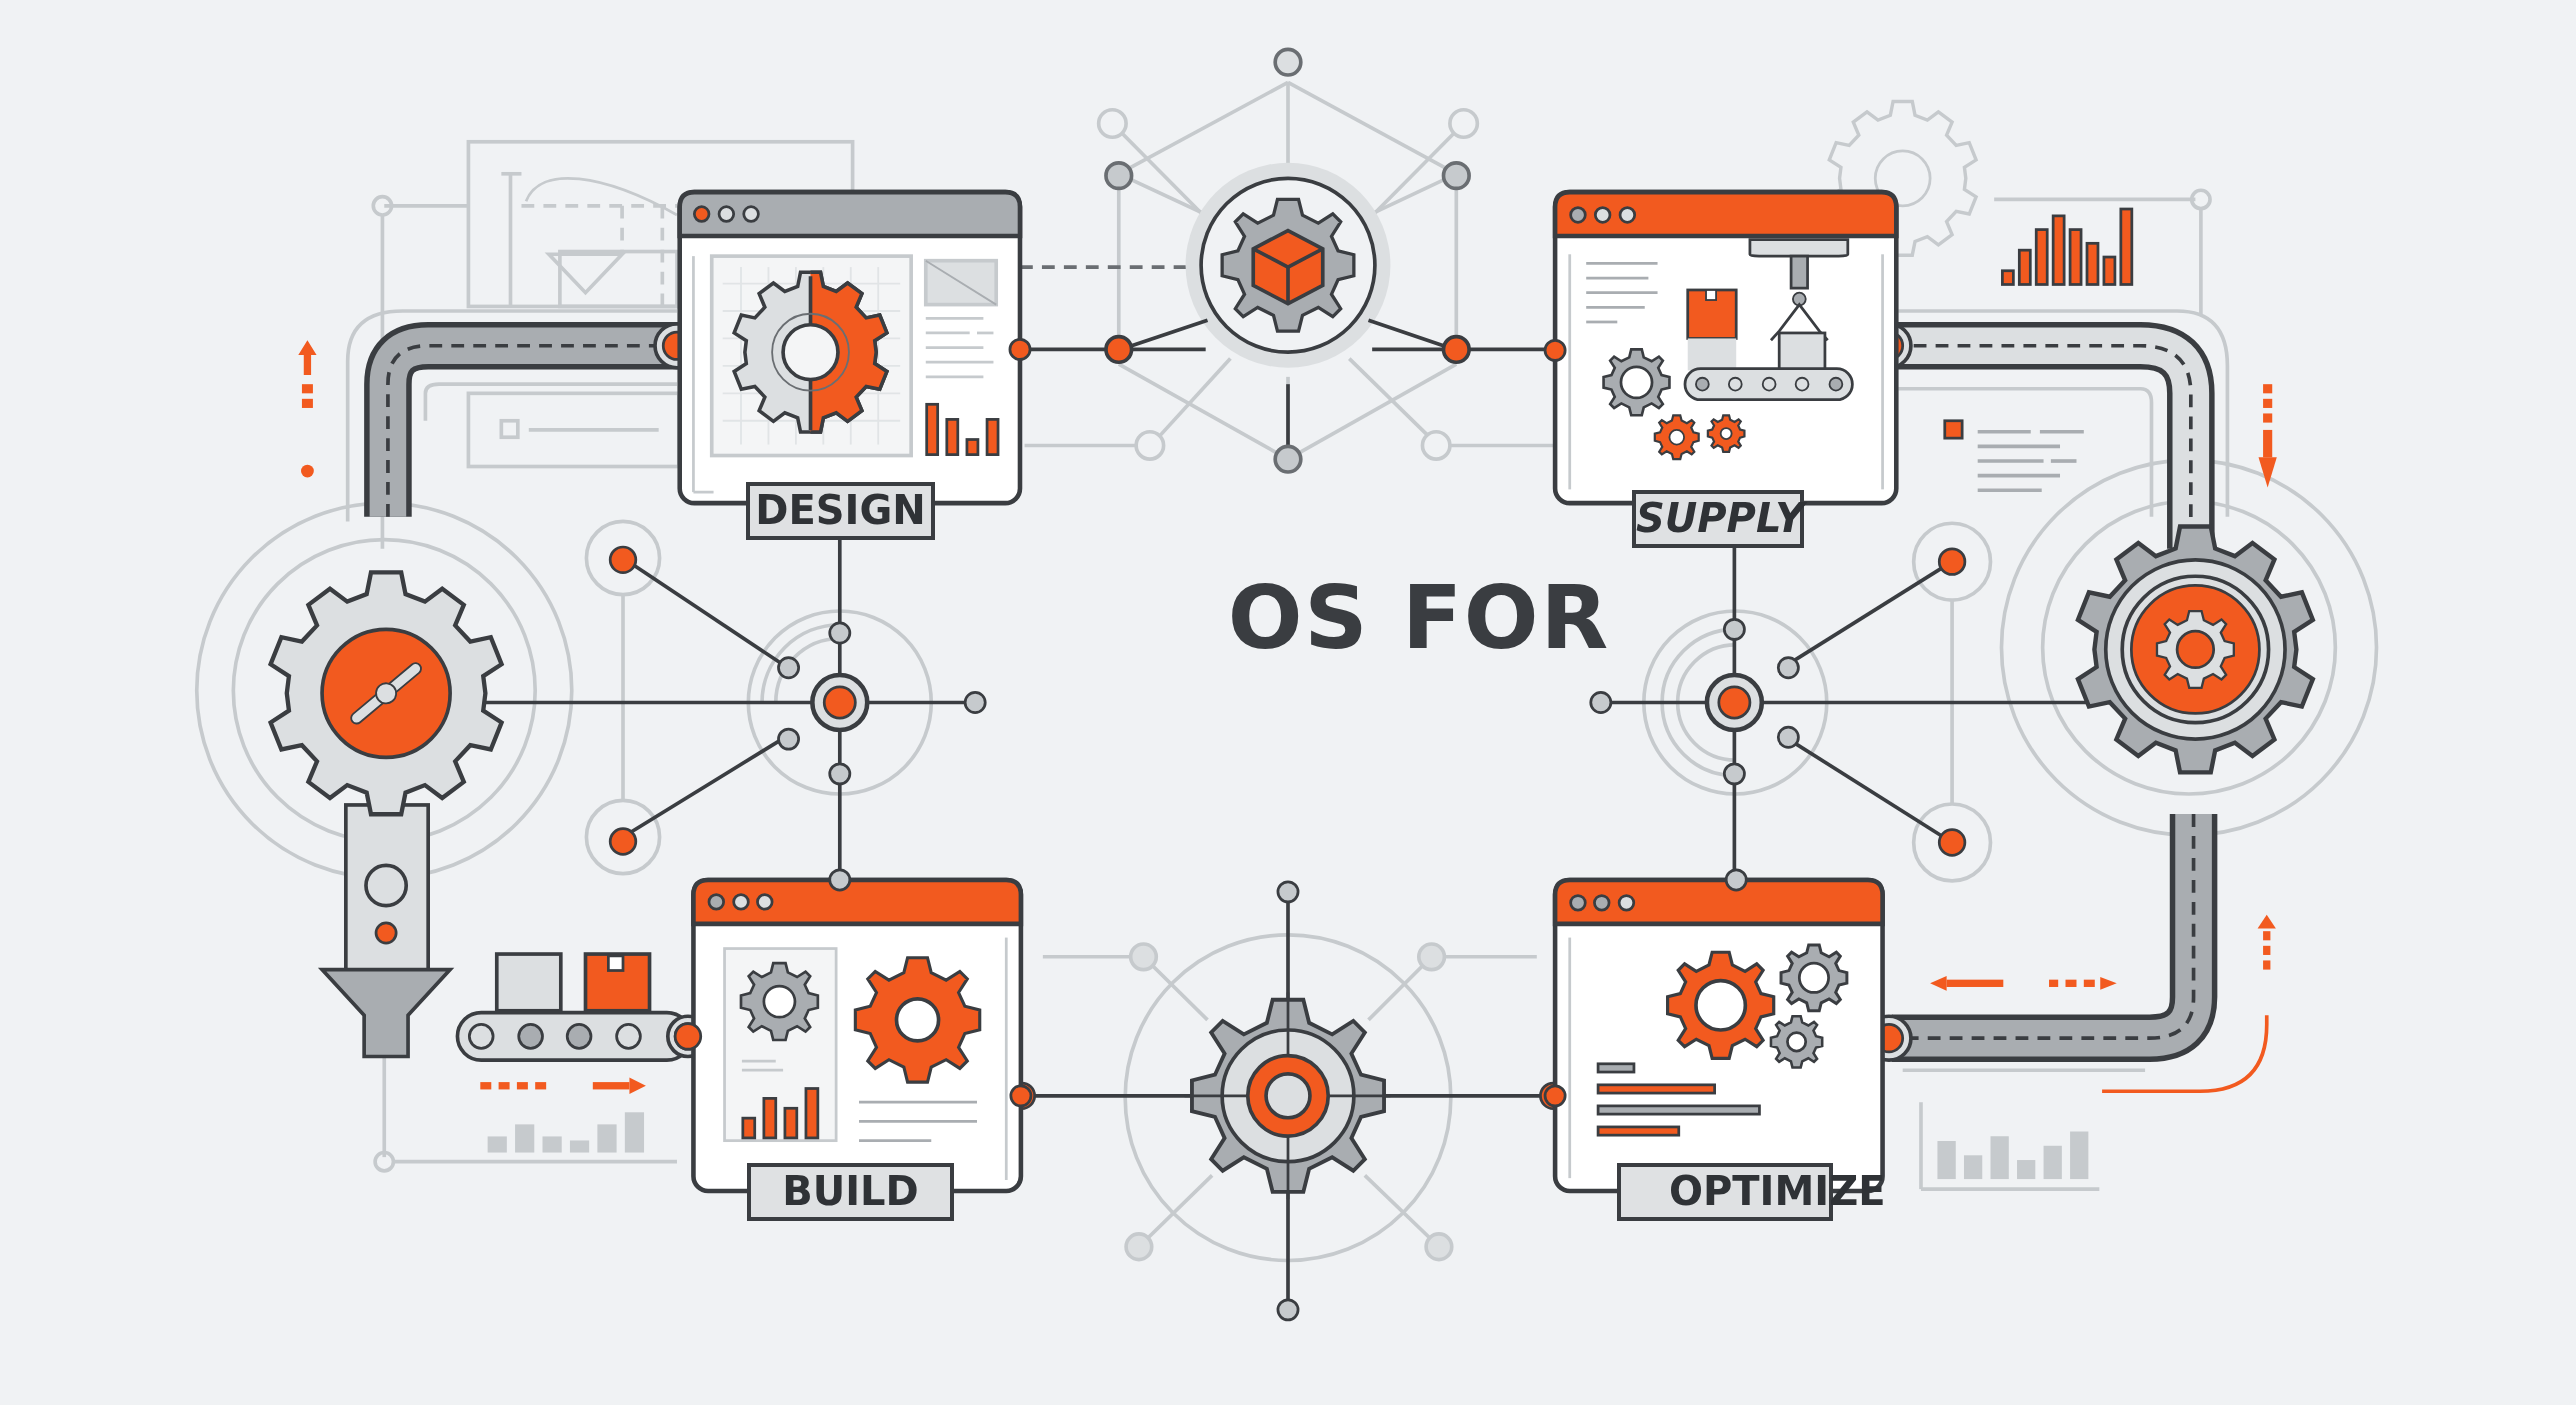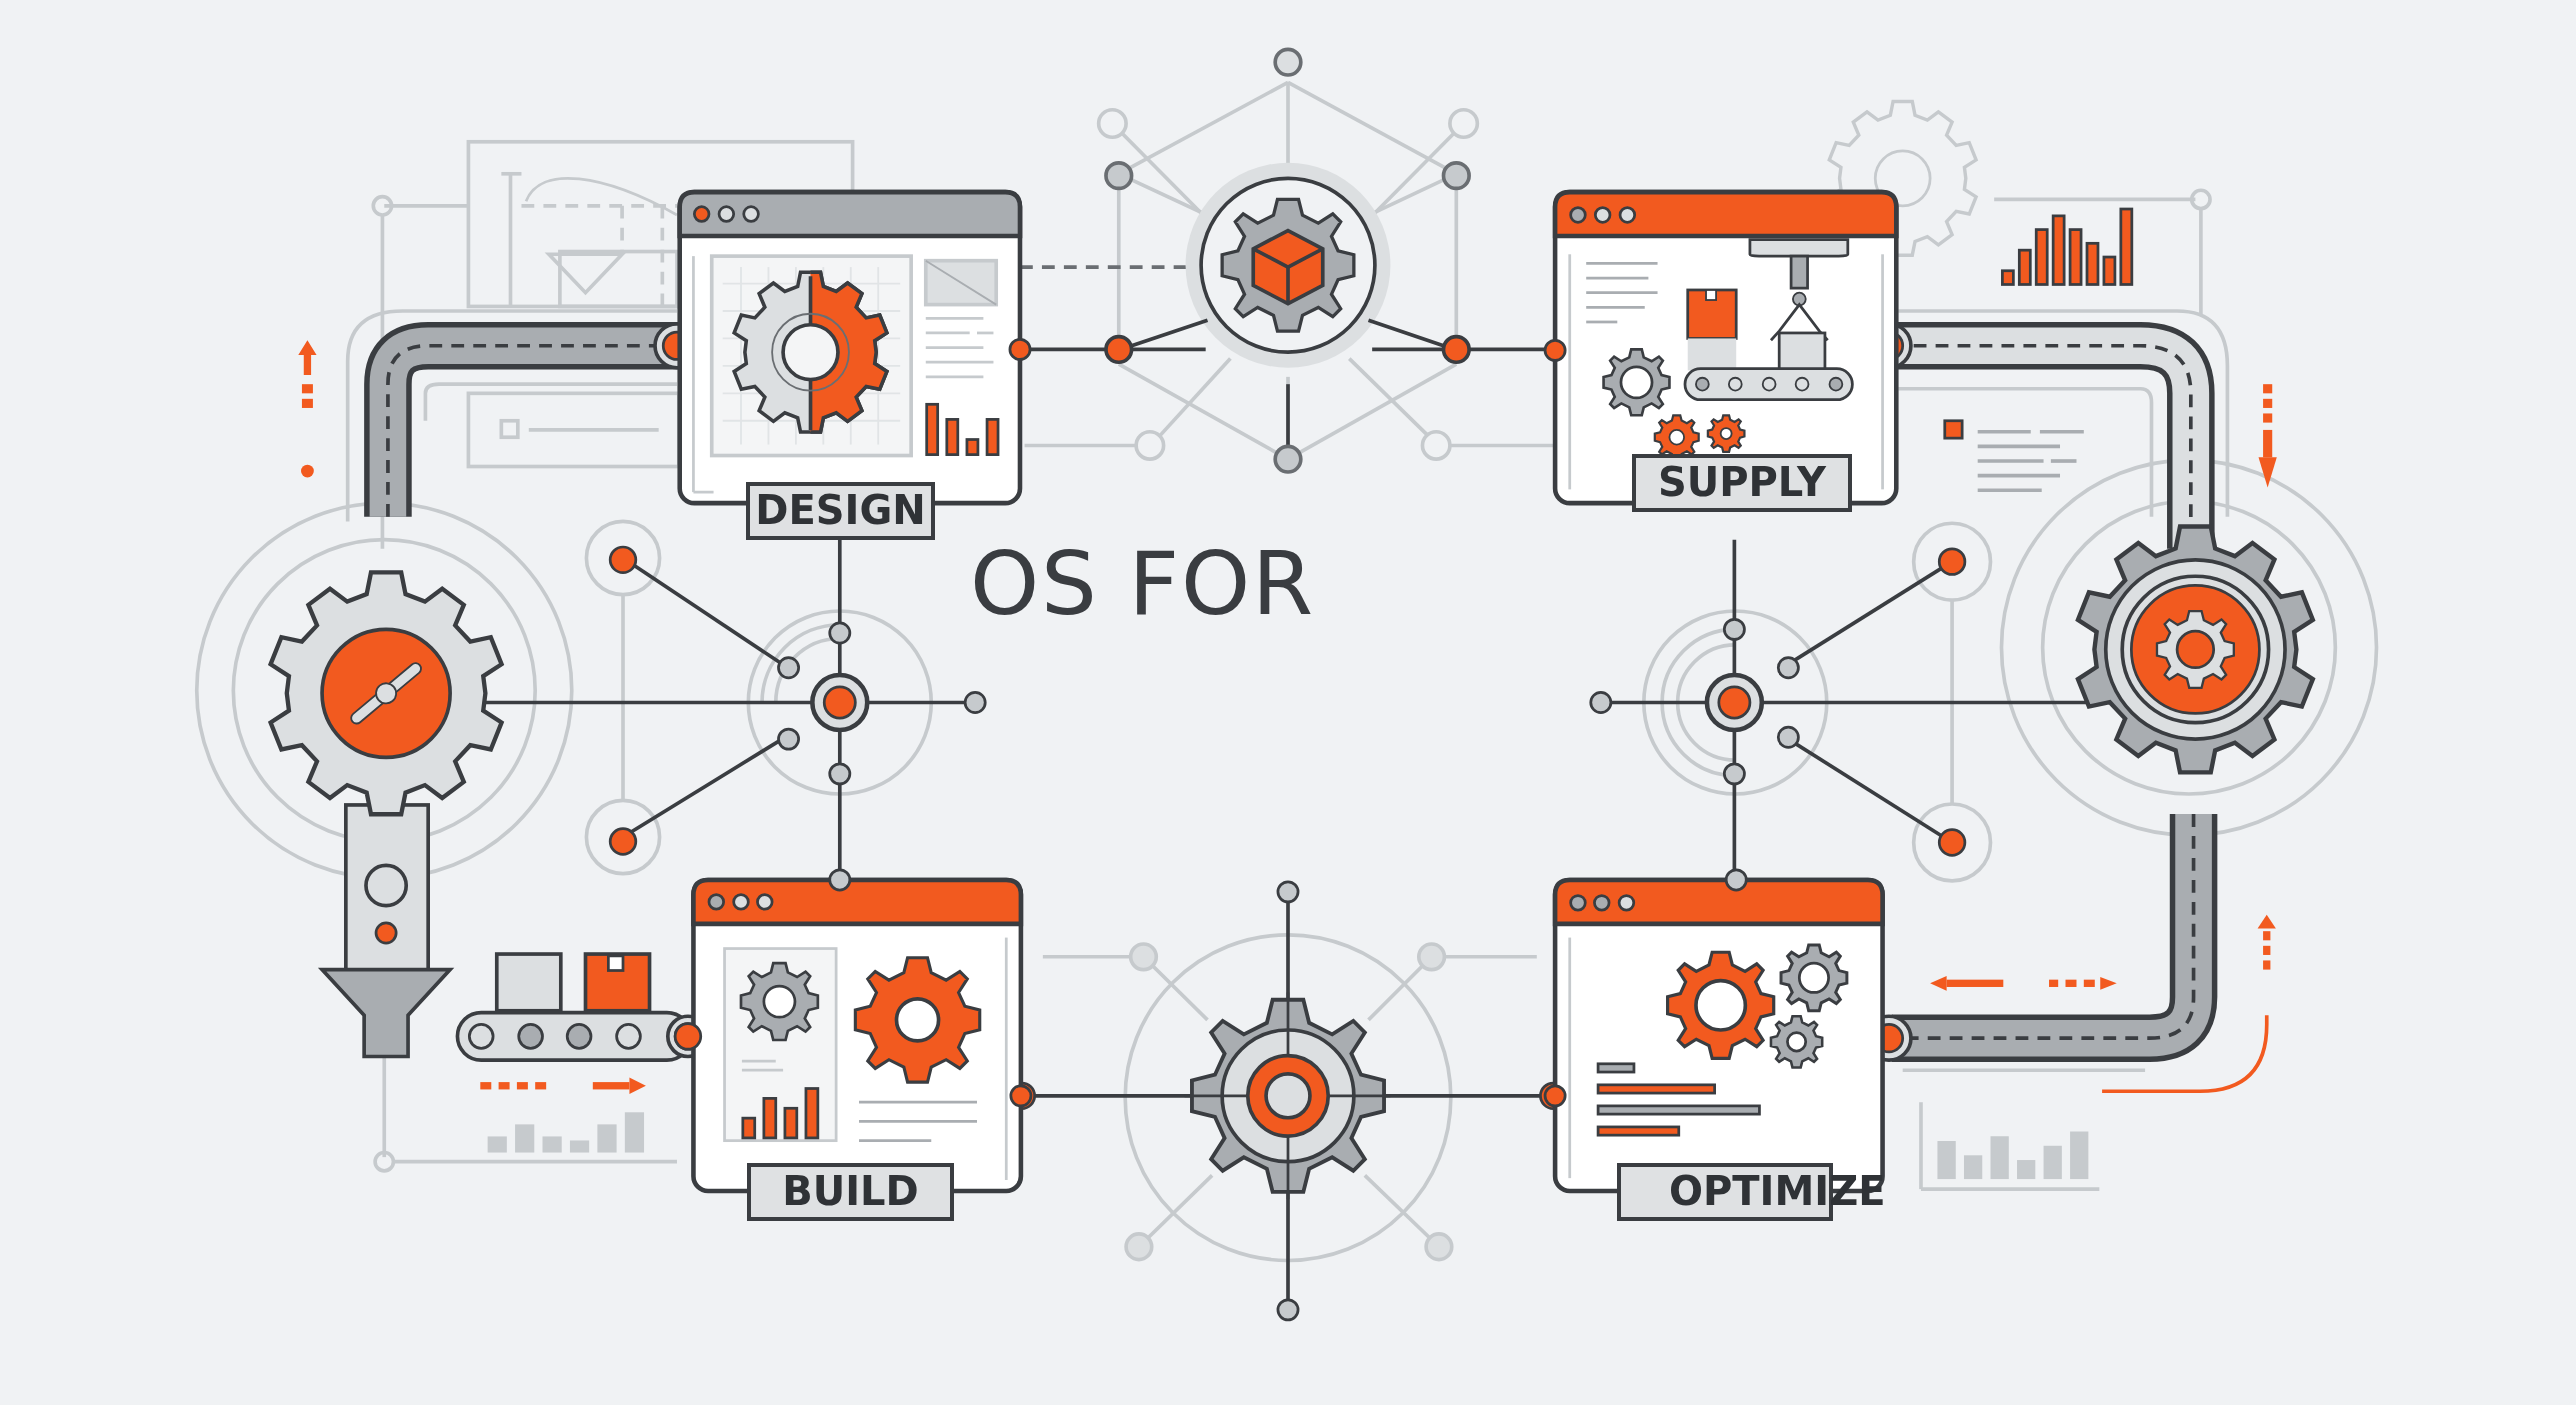--- a/index.html
+++ b/index.html
@@ -1,18 +1,18 @@
 <!DOCTYPE html>
 <html style="font-size:14.6px"><head>
 <meta charset="utf-8">
 <style>
   html, body { margin:0; padding:0; background:#f0f2f4; }
   body { width:2576px; height:1405px; overflow:hidden; position:relative; font-family:"DejaVu Sans","Liberation Sans",sans-serif; }
   #scene { position:absolute; left:0; top:0; width:2576px; height:1405px; }
-  .title-block { position:absolute; left:970px; top:536px; width:640px; text-align:left; color:#3a3d41; font-family:"DejaVu Sans","Liberation Sans",sans-serif; font-weight:normal; letter-spacing:1.8px; }
+  .title-block { position:absolute; left:970px; top:570px; width:640px; text-align:right; color:#3a3d41; font-family:"DejaVu Sans","Liberation Sans",sans-serif; font-weight:bold; letter-spacing:1.8px; }
   .title-line { display:block; font-size:88px; line-height:95px; }
   .label-box { position:absolute; background:#dfe1e3; border:4.6px solid #3a3d41; color:#2f3236; font-family:"DejaVu Sans","Liberation Sans",sans-serif; font-weight:bold; font-size:40px; text-align:center; line-height:48px; box-sizing:border-box; }
 </style>
 </head>
 <body>
 
 <svg id="scene" viewBox="0 0 2816 1536" xmlns="http://www.w3.org/2000/svg">
   <defs>
 
     <path id="gear12" d="M-14,-112 L14,-112 L18,-92 L36,-85 L52,-97 L72,-82 L64,-63 L78,-48 L97,-52 L107,-27 L90,-16 L92,0 L90,16 L107,27 L97,52 L78,48 L64,63 L72,82 L52,97 L36,85 L18,92 L14,112 L-14,112 L-18,92 L-36,85 L-52,97 L-72,82 L-64,63 L-78,48 L-97,52 L-107,27 L-90,16 L-92,0 L-90,-16 L-107,-27 L-97,-52 L-78,-48 L-64,-63 L-72,-82 L-52,-97 L-36,-85 L-18,-92 Z"></path>
@@ -509,16 +509,16 @@
       </g>
     <circle cx="1700" cy="1198" r="11" fill="#f25a1f" stroke="#3a3d41" stroke-width="3"></circle>
   </g>
 </svg>
 
 <div class="title-block">
   <span class="title-line">OS FOR</span>
 </div>
 
 <div class="label-box" style="left:746px; top:482px; width:189px; height:58px;">DESIGN</div>
-<div class="label-box" style="left:1632px; top:454px; width:220px; height:58px;">SUPPLY</div>
+<div class="label-box" style="left:1632px; top:490px; width:172px; height:58px;font-style:italic;">SUPPLY</div>
 <div class="label-box" style="left:747px; top:1163px; width:207px; height:58px;">BUILD</div>
 <div class="label-box" style="left:1617px; top:1163px; width:216px; height:58px;padding-left:48px;">OPTIMIZE</div>
 
 
 </body></html>

